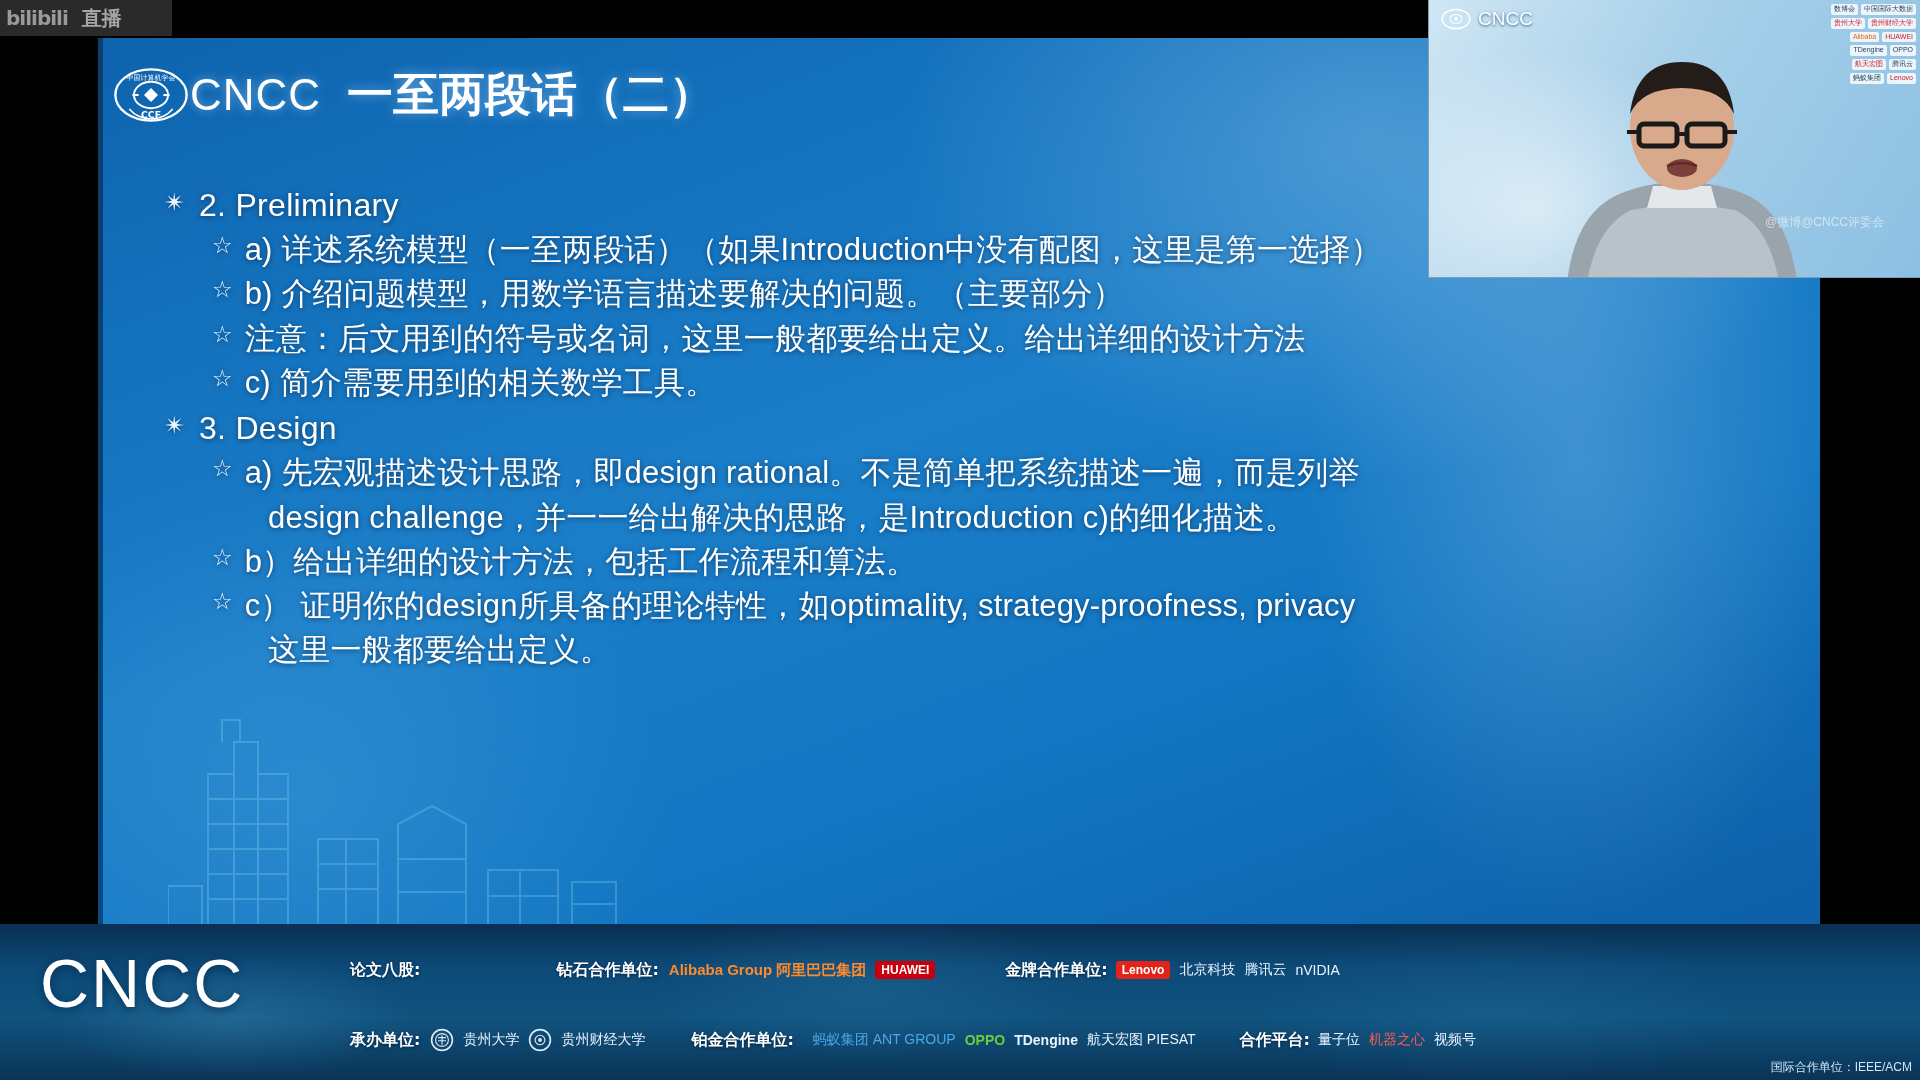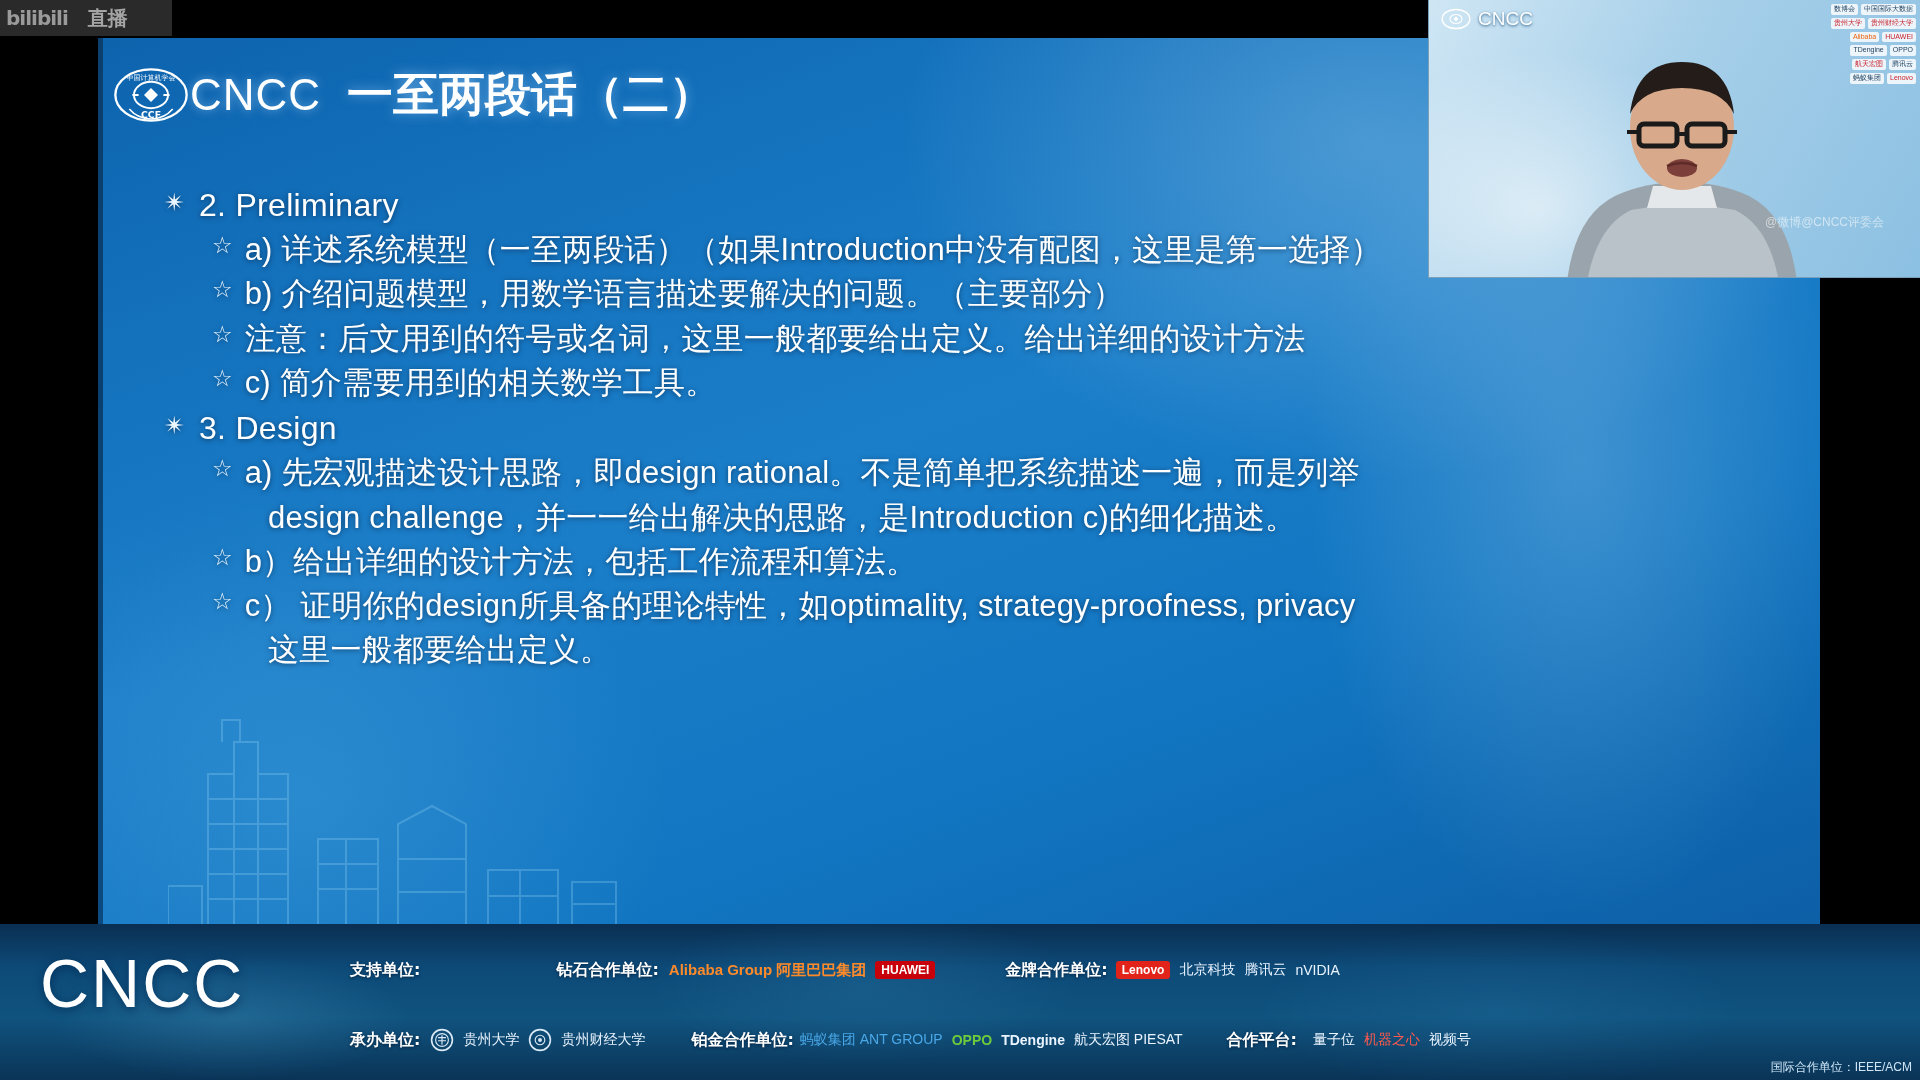--- a/index.html
+++ b/index.html
@@ -6,21 +6,21 @@
   * { margin:0; padding:0; box-sizing:border-box; }
   html,body { width:1920px; height:1080px; overflow:hidden; background:#000; }
   body { font-family:"Liberation Sans","DejaVu Sans",sans-serif; }
 
   #stage { position:relative; width:1920px; height:1080px; background:#000; }
 
   
   #bili-wm {
     position:absolute; left:0; top:0; width:172px; height:36px;
     background:#2a2a2a; display:flex; align-items:center;
-    padding-left:6px; gap:20px; z-index:60;
+    padding-left:6px; gap:14px; z-index:60;
   }
   #bili-wm .bili-logo {
     font-size:20px; font-weight:bold; color:#9a9a9a; letter-spacing:-1px;
     font-family:"DejaVu Sans",sans-serif;
   }
   #bili-wm .bili-zhibo { font-size:20px; color:#a5a5a5; font-weight:bold; }
 
   
   #slide {
     position:absolute; left:98px; top:38px; width:1722px; height:886px;
@@ -329,21 +329,21 @@
 
   <span class="pip-watermark">@微博@CNCC评委会</span>
 
   <div id="footer">
     <div class="tex"></div>
     <div class="big-cncc">CNCC</div>
 
     <div class="grid">
 
       <div class="frow r1">
-        <span class="flabel">支持单位:</span>
+        <span class="flabel">论文八股:</span>
 
         <span class="sep"></span>
         <span class="flabel" style="margin-left:120px">钻石合作单位:</span>
         <div class="fgroup" style="margin-left:10px">
           <span class="flogo-plain" style="color:#ff8a2a">Alibaba Group 阿里巴巴集团</span>
           <span class="flogo-box huawei">HUAWEI</span>
         </div>
 
         <span class="flabel" style="margin-left:70px">金牌合作单位:</span>
         <div class="fgroup" style="margin-left:8px">
@@ -365,29 +365,29 @@
           <span class="fitem">贵州大学</span>
           <svg class="ficon" viewBox="0 0 30 30">
             <circle cx="15" cy="15" r="13" fill="none" stroke="#dbeaf6" stroke-width="2"></circle>
             <circle cx="15" cy="15" r="6" fill="none" stroke="#dbeaf6" stroke-width="1.4"></circle>
             <circle cx="15" cy="15" r="2.4" fill="#dbeaf6"></circle>
           </svg>
           <span class="fitem">贵州财经大学</span>
         </div>
 
         <span class="flabel" style="margin-left:46px">铂金合作单位:</span>
-        <div class="fgroup" style="margin-left:6px">
+        <div class="fgroup" style="margin-left:19px">
           <span class="fitem" style="color:#4aa8e8">蚂蚁集团 ANT GROUP</span>
           <span class="fitem" style="color:#6ecb3c;font-weight:bold">OPPO</span>
           <span class="fitem" style="font-weight:bold">TDengine</span>
           <span class="fitem">航天宏图 PIESAT</span>
         </div>
 
         <span class="flabel" style="margin-left:44px">合作平台:</span>
-        <div class="fgroup" style="margin-left:16px">
+        <div class="fgroup" style="margin-left:8px">
           <span class="fitem">量子位</span>
           <span class="fitem" style="color:#ff5a4d">机器之心</span>
           <span class="fitem">视频号</span>
         </div>
       </div>
     </div>
 
     <span class="footer-right-note">国际合作单位：IEEE/ACM</span>
   </div>
 

